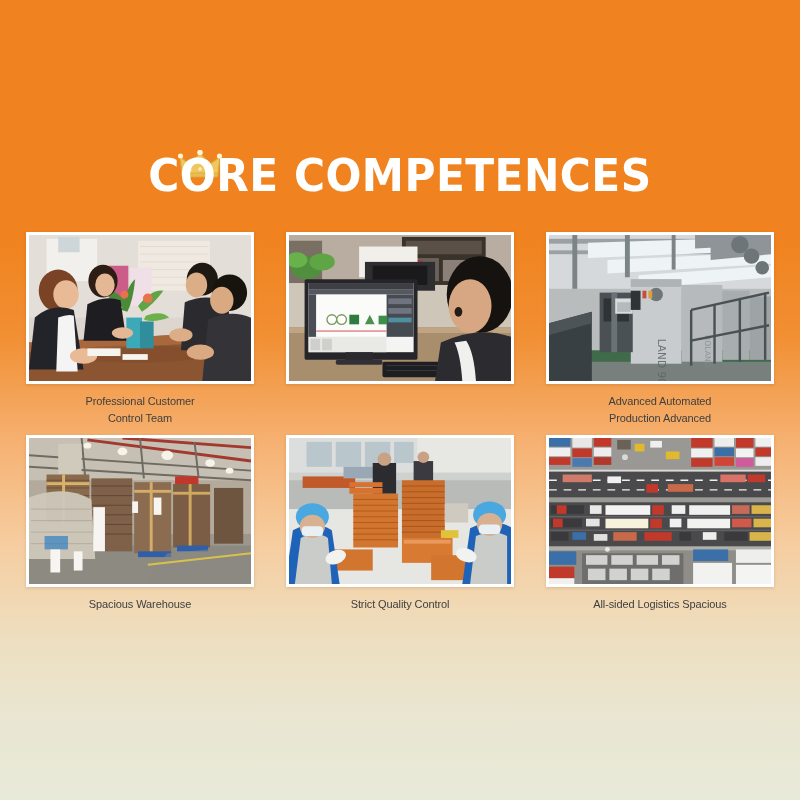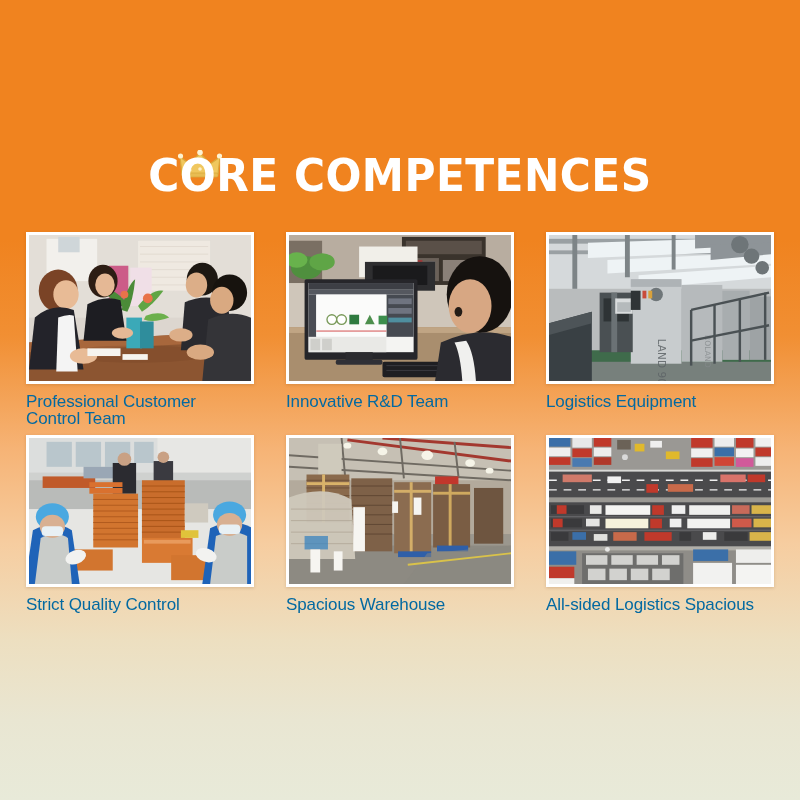--- a/index.html
+++ b/index.html
@@ -92,24 +92,25 @@
     display: block;
     overflow: hidden;
     position: relative;
     background: #b8b8b8;
   }
 
   .photo svg { display: block; width: 100%; height: 100%; }
 
   .card-label {
     margin-top: 9px;
-    font-size: 17px;
+    text-align: center;
+    font-size: 11px;
     line-height: 17px;
     font-weight: 400;
-    color: #0369a1;
+    color: #404040;
     font-family: "Liberation Sans", sans-serif;
     letter-spacing: -0.1px;
     min-height: 34px;
   }
 </style>
 </head>
 <body>
 
 <div class="banner">
 
@@ -256,24 +257,20 @@
             <g>
               <ellipse cx="196" cy="62" rx="34" ry="40" fill="#16120f"></ellipse>
               <ellipse cx="186" cy="74" rx="22" ry="28" fill="#d7a783"></ellipse>
               <path d="M156 112 q38 -18 72 -6 l0 46 l-78 0 Z" fill="#2b2b30"></path>
               <path d="M182 110 q8 12 10 42 l-14 0 q-2 -28 -8 -40 Z" fill="#f0f0ee"></path>
               <ellipse cx="174" cy="80" rx="4" ry="5" fill="#241c16"></ellipse>
             </g>
           </svg>
         </div>
       </div>
-      <div class="card-label">
-        <div>Innovative R&amp;D Team</div>
-        <div></div>
-      </div>
     </div>
 
     <div class="card">
       <div class="photo-frame">
         <div class="photo">
           <svg viewBox="0 0 228 152" preserveAspectRatio="none">
             <rect width="228" height="152" fill="#b9bcbd"></rect>
             <rect x="0" y="0" width="228" height="56" fill="#d5d9db"></rect>
             <g fill="#9aa0a3">
               <rect x="0" y="4" width="228" height="5"></rect>
@@ -331,21 +328,118 @@
               <path d="M146 78 L146 136"></path>
               <path d="M170 72 L170 134"></path>
               <path d="M196 66 L196 132"></path>
               <path d="M222 60 L222 130"></path>
               <path d="M146 110 L226 94"></path>
             </g>
           </svg>
         </div>
       </div>
       <div class="card-label">
-        <div>Logistics Equipment</div>
+        <div>Advanced Automated</div>
+        <div>Production Advanced</div>
+      </div>
+    </div>
+
+    <div class="card">
+      <div class="photo-frame">
+        <div class="photo">
+          <svg viewBox="0 0 228 152" preserveAspectRatio="none">
+            <rect width="228" height="152" fill="#b3aa9c"></rect>
+            <rect x="0" y="0" width="228" height="44" fill="#c6c0b4"></rect>
+            <g stroke="#a3382f" stroke-width="3" fill="none">
+              <path d="M60 2 L228 24"></path>
+              <path d="M96 0 L228 10"></path>
+            </g>
+            <g stroke="#6f6a62" stroke-width="2" fill="none">
+              <path d="M0 18 L228 34"></path>
+              <path d="M0 30 L228 44"></path>
+              <path d="M54 0 L58 44"></path>
+              <path d="M114 0 L118 42"></path>
+              <path d="M170 4 L174 40"></path>
+            </g>
+            <g fill="#f6f4e8">
+              <ellipse cx="142" cy="18" rx="6" ry="5"></ellipse>
+              <ellipse cx="96" cy="14" rx="5" ry="4"></ellipse>
+              <ellipse cx="186" cy="26" rx="5" ry="4"></ellipse>
+              <ellipse cx="206" cy="34" rx="4" ry="3"></ellipse>
+              <ellipse cx="60" cy="8" rx="4" ry="3"></ellipse>
+            </g>
+            <rect x="30" y="6" width="24" height="54" fill="#cfcabc"></rect>
+            <rect x="0" y="108" width="228" height="44" fill="#8d8a82"></rect>
+            <rect x="0" y="100" width="228" height="12" fill="#9b978e"></rect>
+            <rect x="150" y="40" width="24" height="10" fill="#c2372c"></rect>
+            <g>
+              <rect x="18" y="38" width="44" height="50" fill="#8a6a4c"></rect>
+              <g stroke="#6e5138" stroke-width="1">
+                <line x1="18" y1="44" x2="62" y2="44"></line>
+                  <line x1="18" y1="52" x2="62" y2="52"></line>
+                <line x1="18" y1="60" x2="62" y2="60"></line>
+                  <line x1="18" y1="68" x2="62" y2="68"></line>
+                <line x1="18" y1="76" x2="62" y2="76"></line>
+              </g>
+              <rect x="18" y="46" width="44" height="3" fill="#d9b36a"></rect>
+              <rect x="34" y="38" width="3" height="50" fill="#d9b36a"></rect>
+            </g>
+            <g>
+              <rect x="64" y="42" width="42" height="76" fill="#7e6148"></rect>
+              <g stroke="#5f4733" stroke-width="1">
+                <line x1="64" y1="50" x2="106" y2="50"></line>
+                  <line x1="64" y1="60" x2="106" y2="60"></line>
+                <line x1="64" y1="70" x2="106" y2="70"></line>
+                  <line x1="64" y1="80" x2="106" y2="80"></line>
+                <line x1="64" y1="90" x2="106" y2="90"></line>
+                  <line x1="64" y1="100" x2="106" y2="100"></line>
+              </g>
+            </g>
+            <g>
+              <rect x="108" y="46" width="38" height="74" fill="#8b6c50"></rect>
+              <rect x="108" y="54" width="38" height="3" fill="#d4ae68"></rect>
+              <rect x="124" y="46" width="3" height="74" fill="#d4ae68"></rect>
+            </g>
+            <g>
+              <rect x="148" y="48" width="38" height="66" fill="#7a5d44"></rect>
+              <rect x="148" y="56" width="38" height="3" fill="#cfa95f"></rect>
+              <rect x="164" y="48" width="3" height="66" fill="#cfa95f"></rect>
+            </g>
+            <rect x="190" y="52" width="30" height="58" fill="#6e5540"></rect>
+            <g>
+              <path d="M0 62 q36 -14 64 2 l4 62 l-68 0 Z" fill="#cfc8ba" opacity="0.95"></path>
+              <g stroke="#b4ab9b" stroke-width="1">
+                <line x1="2" y1="74" x2="66" y2="74"></line>
+                  <line x1="2" y1="86" x2="66" y2="86"></line>
+                <line x1="2" y1="98" x2="66" y2="98"></line>
+                  <line x1="2" y1="110" x2="66" y2="110"></line>
+              </g>
+              <rect x="16" y="102" width="24" height="14" fill="#2f7fbf" opacity="0.7"></rect>
+            </g>
+            <g fill="#f6f5f1">
+              <rect x="66" y="72" width="12" height="46"></rect>
+              <rect x="22" y="116" width="10" height="24"></rect>
+              <rect x="46" y="118" width="9" height="20"></rect>
+              <rect x="128" y="62" width="8" height="18"></rect>
+              <rect x="106" y="66" width="6" height="12"></rect>
+            </g>
+            <g fill="#2f5fa8">
+              <rect x="112" y="118" width="34" height="6"></rect>
+              <rect x="152" y="112" width="32" height="6"></rect>
+            </g>
+            <path d="M142 120 L228 112 L228 152 L118 152 Z" fill="#8a8780" opacity="0.5"></path>
+            <g stroke="#d9c24a" stroke-width="2" fill="none">
+              <path d="M122 132 L228 120"></path>
+            </g>
+          </svg>
+        </div>
+      </div>
+      <div class="card-label">
+        <div>Spacious Warehouse</div>
+        <div></div>
       </div>
     </div>
 
     <div class="card">
       <div class="photo-frame">
         <div class="photo">
           <svg viewBox="0 0 228 152" preserveAspectRatio="none">
             <rect width="228" height="152" fill="#e9e9e7"></rect>
             <rect x="0" y="0" width="228" height="40" fill="#dcdedd"></rect>
             <g fill="#b9c6cc">
@@ -419,116 +513,20 @@
               <ellipse cx="206" cy="90" rx="13" ry="12" fill="#d8b092"></ellipse>
               <rect x="195" y="90" width="22" height="10" rx="4" fill="#e8f0f4"></rect>
               <ellipse cx="182" cy="122" rx="11" ry="7" fill="#f2f2f0" transform="rotate(18 182 122)"></ellipse>
             </g>
             <rect x="156" y="96" width="18" height="8" fill="#e0c33a"></rect>
           </svg>
         </div>
       </div>
       <div class="card-label">
         <div>Strict Quality Control</div>
-        <div></div>
-      </div>
-    </div>
-
-    <div class="card">
-      <div class="photo-frame">
-        <div class="photo">
-          <svg viewBox="0 0 228 152" preserveAspectRatio="none">
-            <rect width="228" height="152" fill="#b3aa9c"></rect>
-            <rect x="0" y="0" width="228" height="44" fill="#c6c0b4"></rect>
-            <g stroke="#a3382f" stroke-width="3" fill="none">
-              <path d="M60 2 L228 24"></path>
-              <path d="M96 0 L228 10"></path>
-            </g>
-            <g stroke="#6f6a62" stroke-width="2" fill="none">
-              <path d="M0 18 L228 34"></path>
-              <path d="M0 30 L228 44"></path>
-              <path d="M54 0 L58 44"></path>
-              <path d="M114 0 L118 42"></path>
-              <path d="M170 4 L174 40"></path>
-            </g>
-            <g fill="#f6f4e8">
-              <ellipse cx="142" cy="18" rx="6" ry="5"></ellipse>
-              <ellipse cx="96" cy="14" rx="5" ry="4"></ellipse>
-              <ellipse cx="186" cy="26" rx="5" ry="4"></ellipse>
-              <ellipse cx="206" cy="34" rx="4" ry="3"></ellipse>
-              <ellipse cx="60" cy="8" rx="4" ry="3"></ellipse>
-            </g>
-            <rect x="30" y="6" width="24" height="54" fill="#cfcabc"></rect>
-            <rect x="0" y="108" width="228" height="44" fill="#8d8a82"></rect>
-            <rect x="0" y="100" width="228" height="12" fill="#9b978e"></rect>
-            <rect x="150" y="40" width="24" height="10" fill="#c2372c"></rect>
-            <g>
-              <rect x="18" y="38" width="44" height="50" fill="#8a6a4c"></rect>
-              <g stroke="#6e5138" stroke-width="1">
-                <line x1="18" y1="44" x2="62" y2="44"></line>
-                  <line x1="18" y1="52" x2="62" y2="52"></line>
-                <line x1="18" y1="60" x2="62" y2="60"></line>
-                  <line x1="18" y1="68" x2="62" y2="68"></line>
-                <line x1="18" y1="76" x2="62" y2="76"></line>
-              </g>
-              <rect x="18" y="46" width="44" height="3" fill="#d9b36a"></rect>
-              <rect x="34" y="38" width="3" height="50" fill="#d9b36a"></rect>
-            </g>
-            <g>
-              <rect x="64" y="42" width="42" height="76" fill="#7e6148"></rect>
-              <g stroke="#5f4733" stroke-width="1">
-                <line x1="64" y1="50" x2="106" y2="50"></line>
-                  <line x1="64" y1="60" x2="106" y2="60"></line>
-                <line x1="64" y1="70" x2="106" y2="70"></line>
-                  <line x1="64" y1="80" x2="106" y2="80"></line>
-                <line x1="64" y1="90" x2="106" y2="90"></line>
-                  <line x1="64" y1="100" x2="106" y2="100"></line>
-              </g>
-            </g>
-            <g>
-              <rect x="108" y="46" width="38" height="74" fill="#8b6c50"></rect>
-              <rect x="108" y="54" width="38" height="3" fill="#d4ae68"></rect>
-              <rect x="124" y="46" width="3" height="74" fill="#d4ae68"></rect>
-            </g>
-            <g>
-              <rect x="148" y="48" width="38" height="66" fill="#7a5d44"></rect>
-              <rect x="148" y="56" width="38" height="3" fill="#cfa95f"></rect>
-              <rect x="164" y="48" width="3" height="66" fill="#cfa95f"></rect>
-            </g>
-            <rect x="190" y="52" width="30" height="58" fill="#6e5540"></rect>
-            <g>
-              <path d="M0 62 q36 -14 64 2 l4 62 l-68 0 Z" fill="#cfc8ba" opacity="0.95"></path>
-              <g stroke="#b4ab9b" stroke-width="1">
-                <line x1="2" y1="74" x2="66" y2="74"></line>
-                  <line x1="2" y1="86" x2="66" y2="86"></line>
-                <line x1="2" y1="98" x2="66" y2="98"></line>
-                  <line x1="2" y1="110" x2="66" y2="110"></line>
-              </g>
-              <rect x="16" y="102" width="24" height="14" fill="#2f7fbf" opacity="0.7"></rect>
-            </g>
-            <g fill="#f6f5f1">
-              <rect x="66" y="72" width="12" height="46"></rect>
-              <rect x="22" y="116" width="10" height="24"></rect>
-              <rect x="46" y="118" width="9" height="20"></rect>
-              <rect x="128" y="62" width="8" height="18"></rect>
-              <rect x="106" y="66" width="6" height="12"></rect>
-            </g>
-            <g fill="#2f5fa8">
-              <rect x="112" y="118" width="34" height="6"></rect>
-              <rect x="152" y="112" width="32" height="6"></rect>
-            </g>
-            <path d="M142 120 L228 112 L228 152 L118 152 Z" fill="#8a8780" opacity="0.5"></path>
-            <g stroke="#d9c24a" stroke-width="2" fill="none">
-              <path d="M122 132 L228 120"></path>
-            </g>
-          </svg>
-        </div>
-      </div>
-      <div class="card-label">
-        <div>Spacious Warehouse</div>
         <div></div>
       </div>
     </div>
 
     <div class="card">
       <div class="photo-frame">
         <div class="photo">
           <svg viewBox="0 0 228 152" preserveAspectRatio="none">
             <rect width="228" height="152" fill="#8e8e8c"></rect>
 

